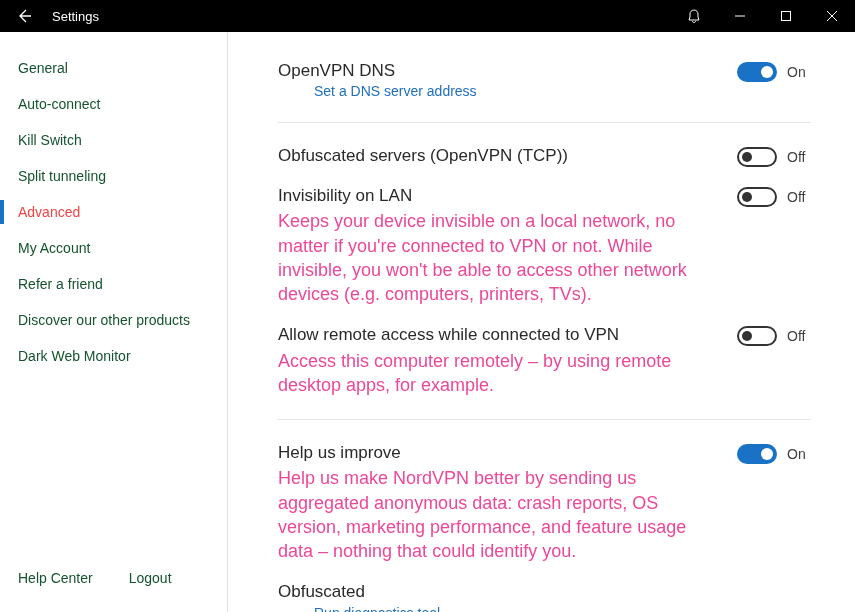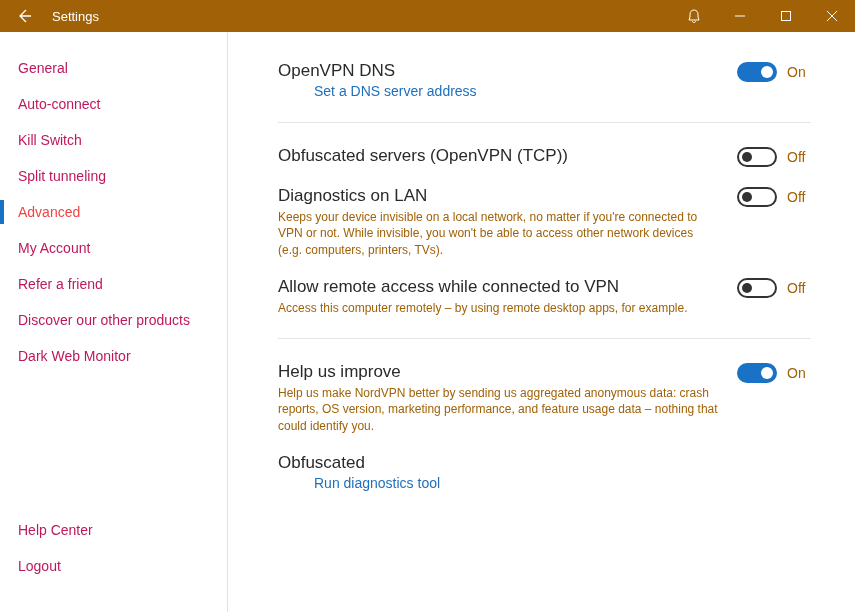--- a/index.html
+++ b/index.html
@@ -9,21 +9,21 @@
       font-family: 'Segoe UI', Tahoma, sans-serif;
     }
     body {
       width: 855px;
       height: 612px;
       background: #fff;
       overflow: hidden;
     }
     .titlebar {
       height: 32px;
-      background: #a16207;
+      background: #000000;
       display: flex;
       align-items: center;
       color: #fff;
       font-size: 13px;
     }
     .tb-back {
       width: 48px;
       height: 32px;
       display: flex;
       align-items: center;
@@ -64,28 +64,27 @@
       display: flex;
       flex-direction: column;
       padding-top: 18px;
     }
     .nav-top {
       display: flex;
       flex-direction: column;
     }
     .nav-bottom {
       display: flex;
-      flex-direction: column;
       margin-top: auto;
-      padding-bottom: 28px;
+      padding-bottom: 16px;
     }
     .nav-item {
       padding: 10px 18px;
       font-size: 14px;
-      color: #be185d;
+      color: #14532d;
       cursor: pointer;
       position: relative;
     }
     .nav-item.active {
       color: #ef4444;
       font-weight: 400;
     }
     .nav-item.active::before {
       content: '';
       position: absolute;
@@ -117,34 +116,34 @@
     }
     .row-link {
       font-size: 14px;
       color: #1e6fbc;
       cursor: pointer;
       margin-top: 1px;
       display: inline-block;
       margin-left: 36px;
     }
     .row-desc {
-      font-size: 12px;
-      color: #a16207;
+      font-size: 18px;
+      color: #ec4899;
       margin-top: 2px;
       line-height: 1.35;
     }
     .ctrl {
       display: flex;
       align-items: center;
       gap: 10px;
       margin-top: 2px;
     }
     .ctrl-label {
       font-size: 14px;
-      color: #a16207;
+      color: #404040;
       min-width: 24px;
     }
     .toggle {
       width: 40px;
       height: 20px;
       border-radius: 10px;
       position: relative;
       cursor: pointer;
     }
     .toggle.on {
@@ -259,21 +258,21 @@
         <div class="row-title">Obfuscated servers (OpenVPN (TCP))</div>
       </div>
       <div class="ctrl">
         <div class="toggle off"></div>
         <span class="ctrl-label">Off</span>
       </div>
     </div>
 
     <div class="row block">
       <div class="row-main">
-        <div class="row-title">Diagnostics on LAN</div>
+        <div class="row-title">Invisibility on LAN</div>
         <div class="row-desc">Keeps your device invisible on a local network, no matter if you're connected to VPN or not. While invisible, you won't be able to access other network devices (e.g. computers, printers, TVs).</div>
       </div>
       <div class="ctrl">
         <div class="toggle off"></div>
         <span class="ctrl-label">Off</span>
       </div>
     </div>
 
     <div class="row block">
       <div class="row-main">

